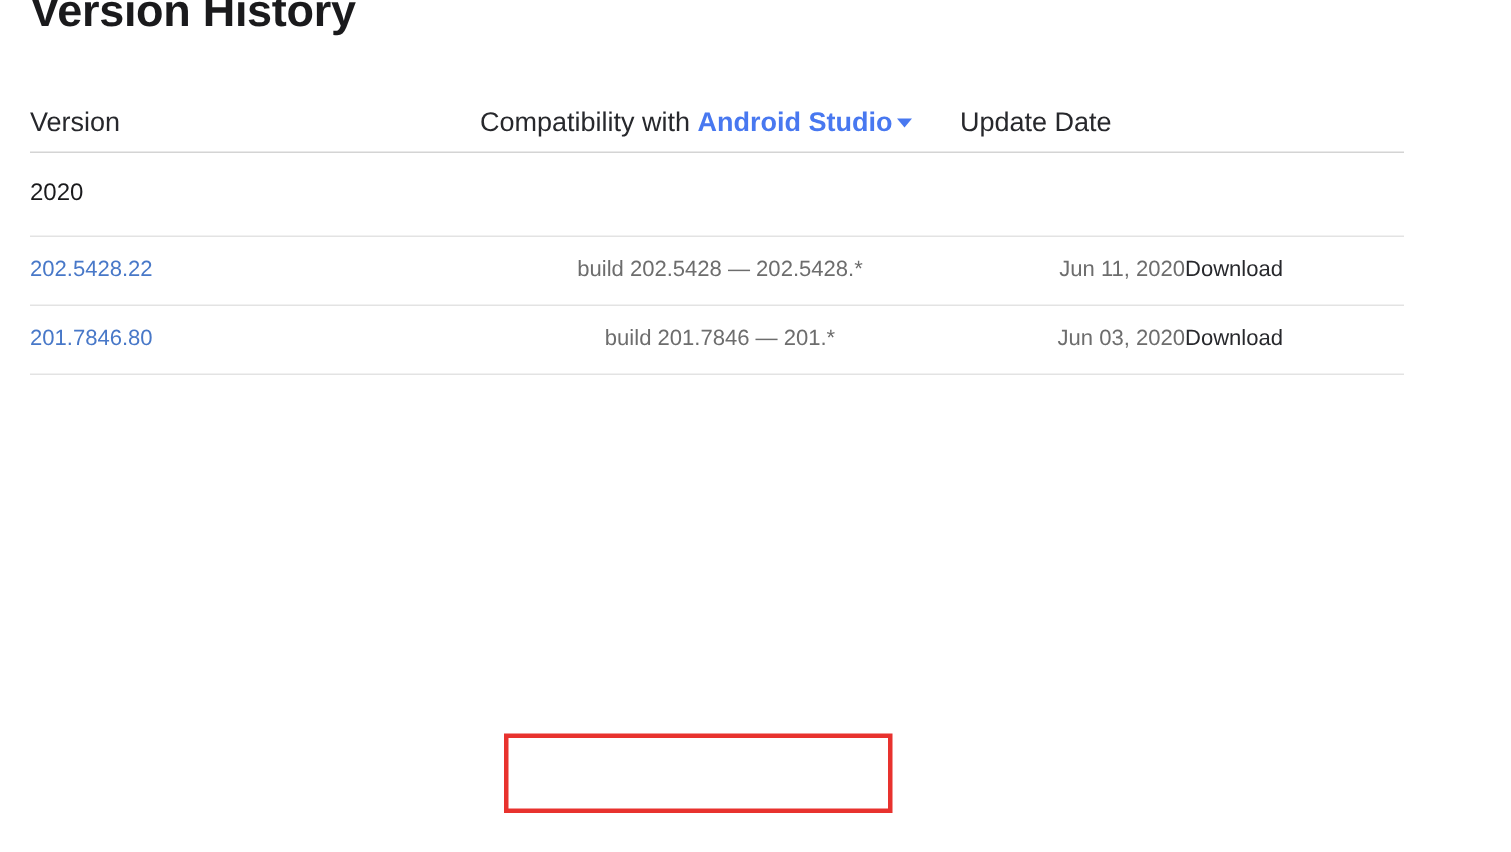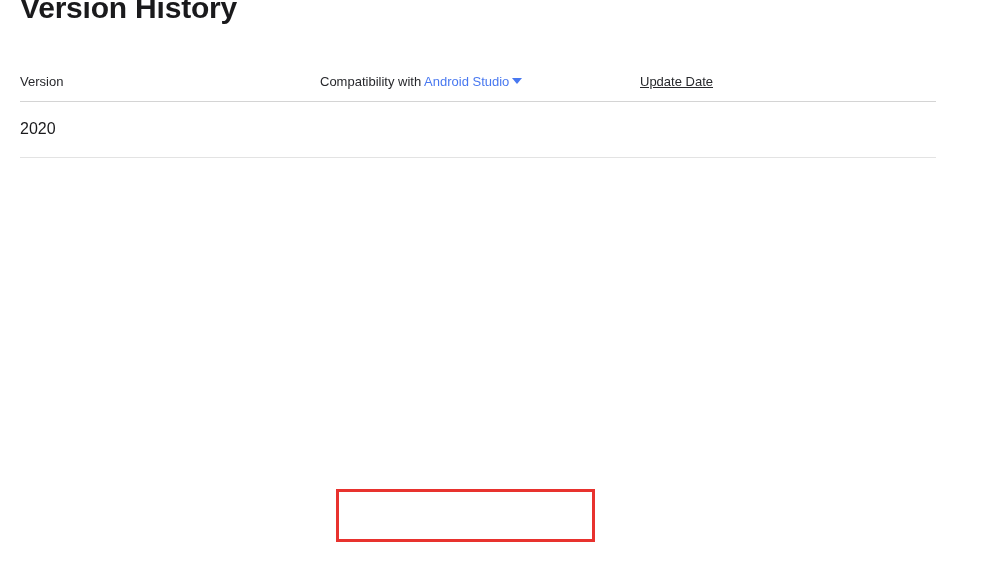--- a/index.html
+++ b/index.html
@@ -52,34 +52,34 @@
 
   
   .col-version { width: 300px; }
   .col-compat  { width: 320px; }
   .col-date    { width: 150px; }
   .col-dl      { width: 146px; }
 
   
   thead th {
     height: 39px;
-    font-size: 13px;
+    font-size: 18px;
     font-weight: bold;
     color: #27282c;
     border-bottom: 1px solid #d4d4d4;
     white-space: nowrap;
   }
   th.h-version { text-align: left;  padding-left: 13px; }
   th.h-compat  { text-align: left;  padding-left: 10px; }
-  th.h-date    { text-align: left;  padding-left: 37px; text-decoration: underline; }
+  th.h-date    { text-align: left;  padding-left: 37px; }
   th.h-blank   { text-align: left; }
 
   .compat-link {
     color: #4878f0;
-    font-weight: normal;
+    font-weight: bold;
     text-decoration: none;
     cursor: pointer;
   }
   .caret {
     display: inline-block;
     width: 0;
     height: 0;
     margin-left: 3px;
     vertical-align: 2px;
     border-left: 5px solid transparent;
@@ -176,24 +176,44 @@
         <span></span>
       </th>
     </tr>
   </thead>
   <tbody>
 
     <tr class="year-row">
       <td colspan="4">2020</td>
     </tr>
 
-
-
-
-
+    <tr class="data-row">
+      <td class="c-version">
+        <a href="#">202.5428.22</a>
+      </td>
+      <td class="c-compat">build 202.5428 — 202.5428.*</td>
+      <td class="c-date">Jun 11, 2020</td>
+      <td class="c-dl">
+        <a href="#">Download</a>
+      </td>
+    </tr>
+
+
+
+
+    <tr class="data-row">
+      <td class="c-version">
+        <a href="#">201.7846.80</a>
+      </td>
+      <td class="c-compat">build 201.7846 — 201.*</td>
+      <td class="c-date">Jun 03, 2020</td>
+      <td class="c-dl">
+        <a href="#">Download</a>
+      </td>
+    </tr>
 
 
 
 
   </tbody>
 </table>
 
 <div id="highlight-box"></div>
 
 </body></html>

